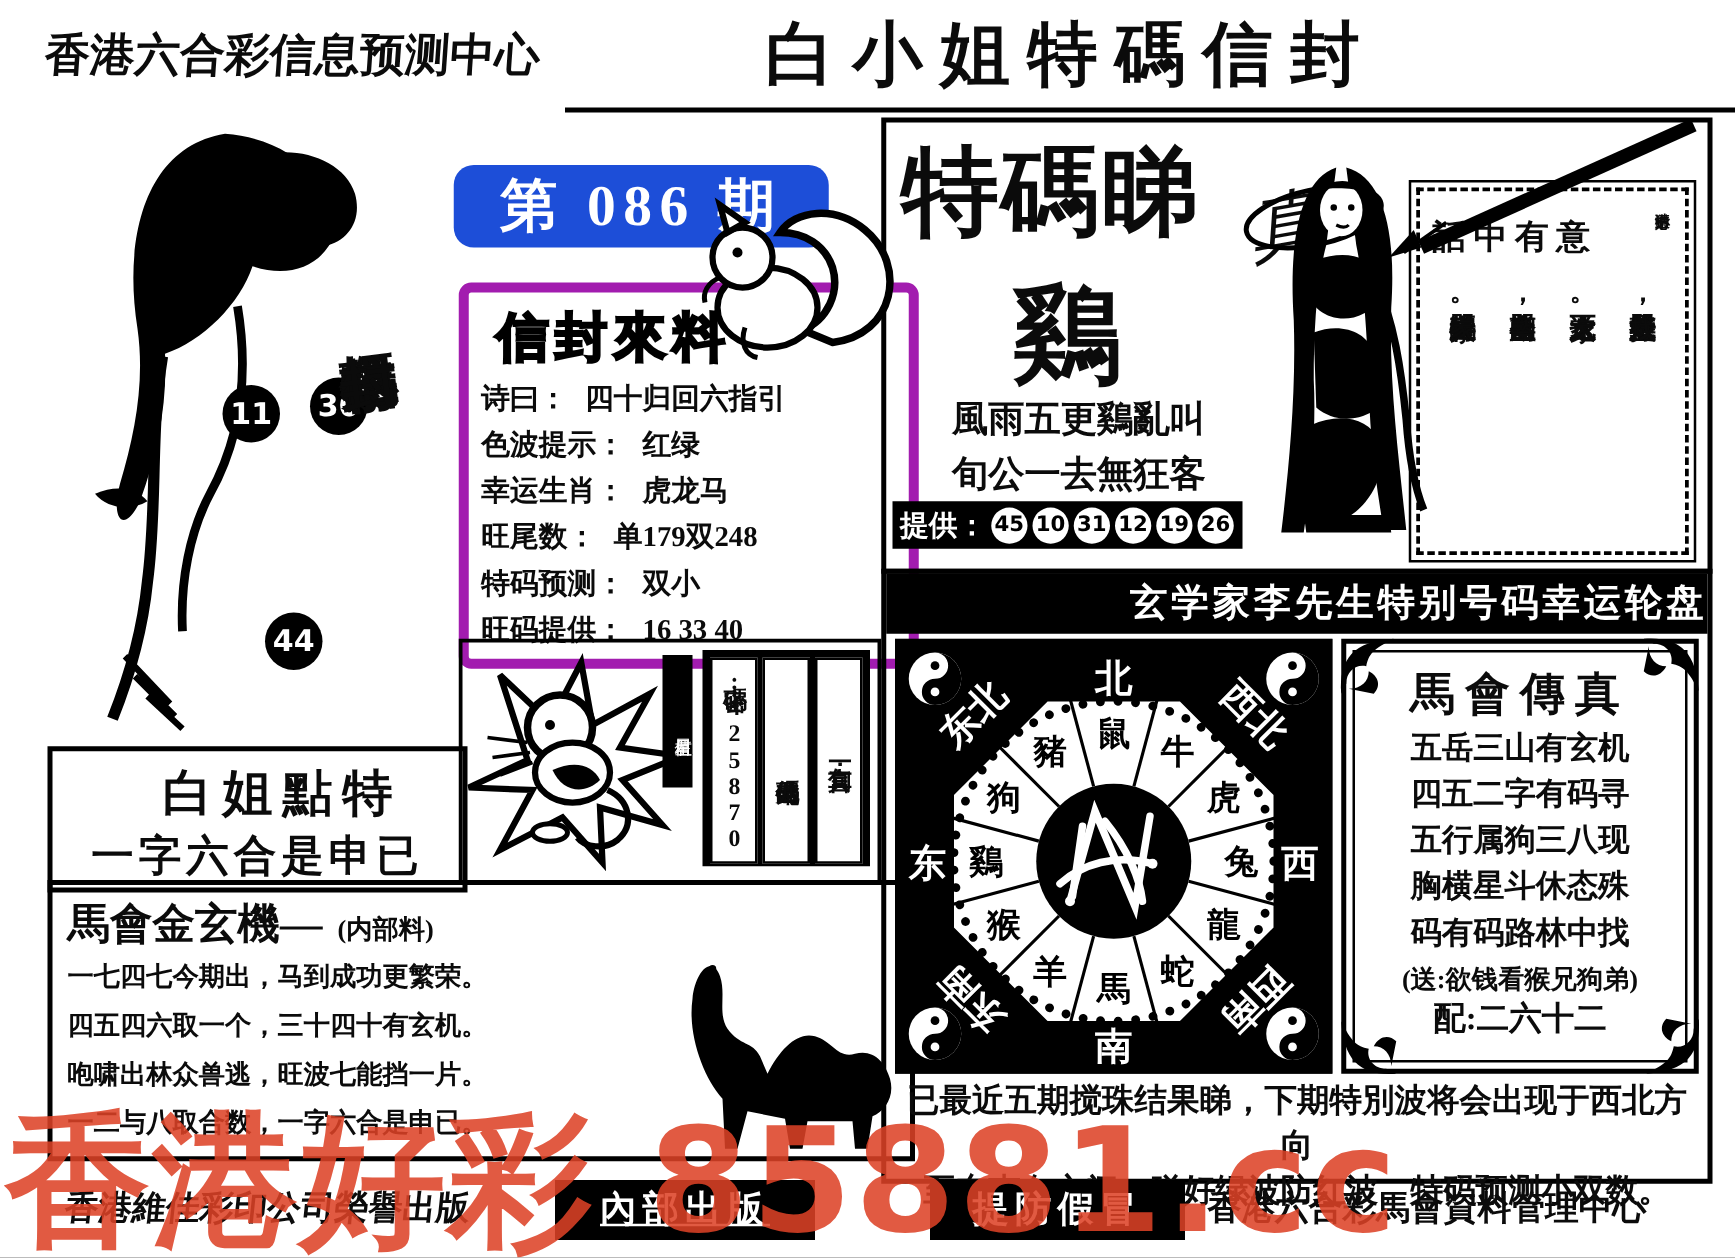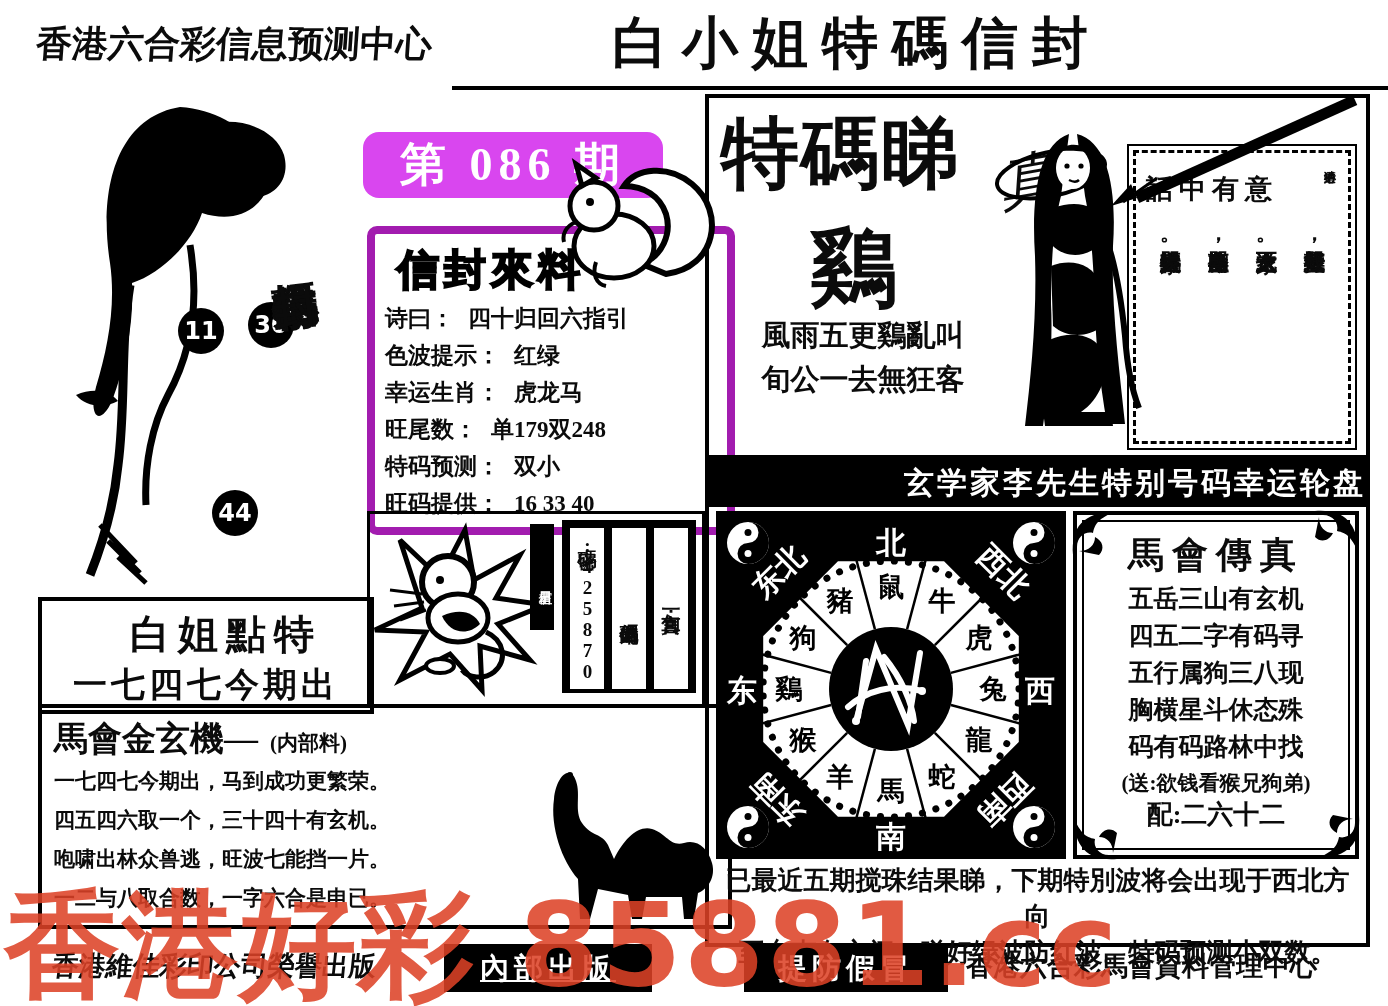--- a/index.html
+++ b/index.html
@@ -18,21 +18,21 @@
   #vert-title{left:286px;top:246px;height:372px;font-size:46px;font-weight:bold;transform:rotate(-7deg);line-height:1.05;}
   #baijie-box{left:38px;top:597px;width:328px;height:103px;border:4px solid #000;text-align:center;padding-top:6px;}
   #baijie-box .l1{font-size:40px;font-weight:bold;letter-spacing:8px;padding-left:40px;}
   #baijie-box .l2{font-size:34px;font-weight:bold;letter-spacing:4px;}
   #jin-box{left:38px;top:704px;width:662px;height:201px;border:4px solid #000;padding:8px 12px;}
   #jin-title{font-size:34px;font-weight:bold;display:inline-block;}
   #jin-note{font-size:21px;font-weight:bold;display:inline-block;margin-left:8px;}
   .jin-line{font-size:21px;font-weight:bold;line-height:39px;white-space:nowrap;}
   #camel{right:2px;bottom:2px;position:absolute;}
   
-  #issue-box{left:363px;top:132px;width:300px;height:66px;background:#d946ef;color:#fff;border-radius:16px;
+  #issue-box{left:363px;top:132px;width:300px;height:66px;background:#1d4ed8;color:#fff;border-radius:16px;
              text-align:center;line-height:66px;font-size:46px;font-weight:bold;letter-spacing:6px;}
   #squirrel{left:556px;top:134px;z-index:5;}
   #env-box{left:367px;top:226px;width:332px;height:281px;border:8px solid #a21caf;border-radius:10px;padding:6px 10px;}
   #env-title{font-size:42px;font-weight:bold;letter-spacing:5px;color:#fff;
              -webkit-text-stroke:2.2px #000;text-shadow:0 0 1px #000;margin:2px 0 2px 12px;}
   .env-row{font-size:23px;font-weight:bold;line-height:37px;white-space:nowrap;}
   .env-row .lab{margin-right:14px;}
   
   #mouse-box{left:367px;top:511px;width:332px;height:191px;border:3px solid #000;}
   #star-label{left:160px;top:10px;width:24px;height:100px;background:#000;color:#fff;
@@ -103,21 +103,21 @@
     <path fill="none" stroke="#000" stroke-width="5" d="M60,430 L96,468 M68,446 L100,478 M78,462 L106,488"></path>
     <circle cx="158" cy="96" r="5" fill="#000"></circle>
   </svg>
   <div class="numball" style="left:178px;top:308px;">11</div>
   <div class="numball" style="left:248px;top:302px;">30</div>
   <div class="numball" style="left:212px;top:490px;">44</div>
   <div class="abs vtext" id="vert-title">白小姐特碼信封</div>
 
   <div class="abs" id="baijie-box">
     <div class="l1">白姐點特</div>
-    <div class="l2">一七四七今期出</div>
+    <div class="l2">一字六合是申已</div>
   </div>
 
   <div class="abs" id="jin-box">
     <div>
       <span id="jin-title">馬會金玄機—</span>
       <span id="jin-note">(内部料)</span>
     </div>
     <div class="jin-line">一七四七今期出，马到成功更繁荣。</div>
     <div class="jin-line">四五四六取一个，三十四十有玄机。</div>
     <div class="jin-line">咆啸出林众兽逃，旺波七能挡一片。</div>
@@ -182,20 +182,29 @@
 
   <div class="abs" id="rooster-box">
     <div class="abs" id="big-text">特碼睇</div>
     <div class="abs" id="script-char">真</div>
     <svg class="abs" style="left:272px;top:38px;" width="130" height="70" viewBox="0 0 130 70">
       <ellipse cx="70" cy="38" rx="55" ry="22" fill="none" stroke="#000" stroke-width="4" transform="rotate(-12 70 38)"></ellipse>
     </svg>
     <div class="abs" id="animal-char">鷄</div>
     <div class="rp" style="top:218px;">風雨五更鷄亂叫</div>
     <div class="rp" style="top:262px;">旬公一去無狂客</div>
+    <div class="abs" id="provide-bar">
+      <span id="provide-label">提供：</span>
+      <span class="pnum">45</span>
+      <span class="pnum">10</span>
+      <span class="pnum">31</span>
+      <span class="pnum">12</span>
+      <span class="pnum">19</span>
+      <span class="pnum">26</span>
+    </div>
 
     <svg id="woman-right" width="170" height="330" viewBox="0 0 170 330">
       <path fill="#000" d="M78,18 C48,28 40,78 44,140 C46,200 40,260 34,310 L52,310 C58,268 62,228 60,188 C60,150 62,110 70,80 Z"></path>
       <path fill="#000" d="M86,18 C116,26 126,70 122,130 C120,190 128,250 134,308 L116,308 C108,262 104,222 104,184 C102,148 100,108 94,80 Z"></path>
       <ellipse cx="82" cy="52" rx="17" ry="21" fill="#fff"></ellipse>
       <path fill="#000" d="M66,36 C74,26 94,26 100,38 C94,34 72,34 66,36 Z"></path>
       <circle cx="76" cy="50" r="2.6" fill="#000"></circle>
         <circle cx="90" cy="50" r="2.6" fill="#000"></circle>
       <path d="M78,64 C82,66 86,66 88,64" stroke="#000" stroke-width="2.5" fill="none"></path>
       <path fill="#000" d="M62,92 C84,84 104,88 112,104 C118,120 108,134 92,138 C74,142 58,132 54,116 C52,104 56,96 62,92 Z"></path>

